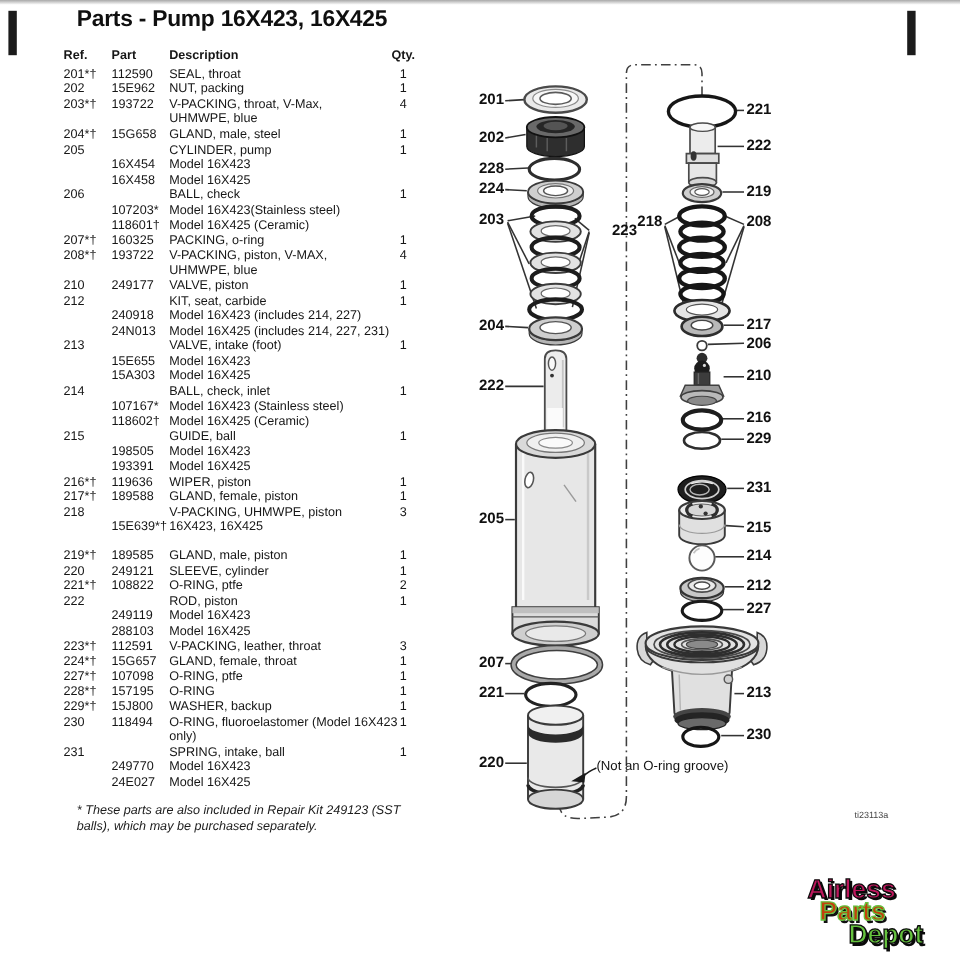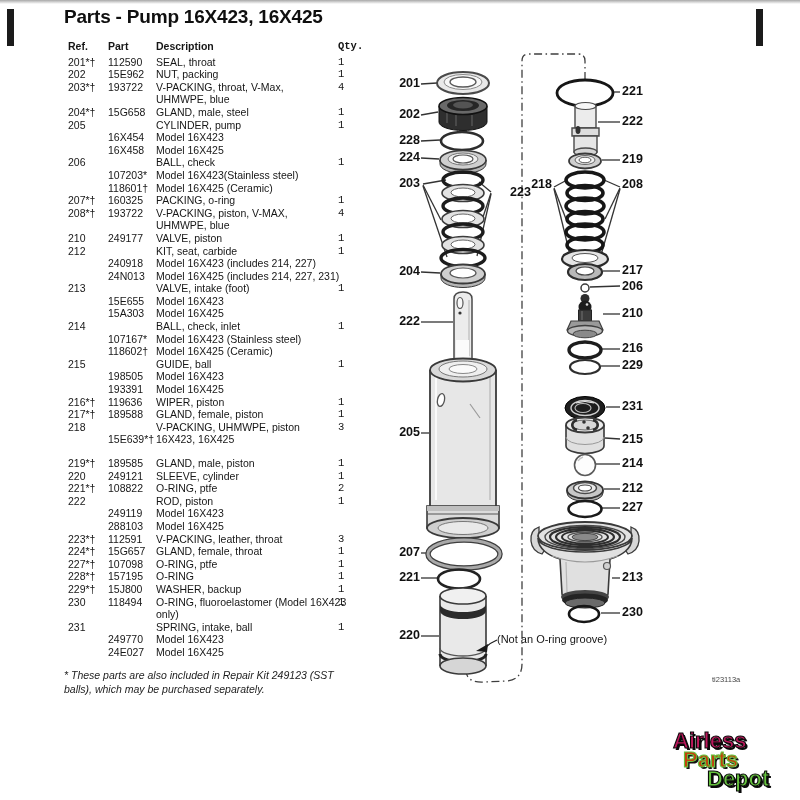--- a/index.html
+++ b/index.html
@@ -4,27 +4,27 @@
 <style>
   html,body{margin:0;padding:0;background:#fff;}
   .page{position:relative;width:800px;height:800px;background:#fff;overflow:hidden;
         font-family:"Liberation Sans",sans-serif;color:#161616;}
   .top-edge{position:absolute;left:0;top:0;width:800px;height:4px;
             background:linear-gradient(#a8a8a8,#ffffff);}
   .edge-mark{position:absolute;width:7px;height:37px;background:#1b1b1b;}
   .page-title{position:absolute;left:64px;top:6px;font-size:19px;font-weight:bold;
               letter-spacing:-0.2px;color:#0f0f0f;}
   
-  .ptable{position:absolute;left:68px;top:40px;width:296px;font-size:10.5px;line-height:12.6px;}
+  .ptable{position:absolute;left:53px;top:40px;width:296px;font-size:10.5px;line-height:12.6px;}
   .trow{display:flex;align-items:flex-start;min-height:12.6px;}
   .trow.gap{margin-top:11px;}
   .c-ref{width:40px;flex:0 0 40px;}
   .c-part{width:48px;flex:0 0 48px;}
   .c-desc{width:182px;flex:0 0 182px;white-space:pre;}
-  .c-qty{width:26px;flex:0 0 26px;text-align:left;font-family:Liberation Mono, monospace;}
+  .c-qty{width:26px;flex:0 0 26px;text-align:center;}
   .thead{font-weight:bold;margin-bottom:3px;}
   .note{position:absolute;left:64px;width:292px;font-size:10.5px;line-height:13.5px;
         font-style:italic;color:#1c1c1c;}
   
   .diagram-svg{position:absolute;left:0;top:0;}
   .co{position:absolute;font-size:12.5px;font-weight:600;color:#101010;line-height:15px;}
   .anno{position:absolute;left:497px;top:633px;font-size:11px;color:#141414;}
   .figid{position:absolute;left:712px;top:675px;font-size:7.5px;color:#454545;}
   
   .logo{position:absolute;left:653px;top:731px;width:145px;font-weight:bold;

